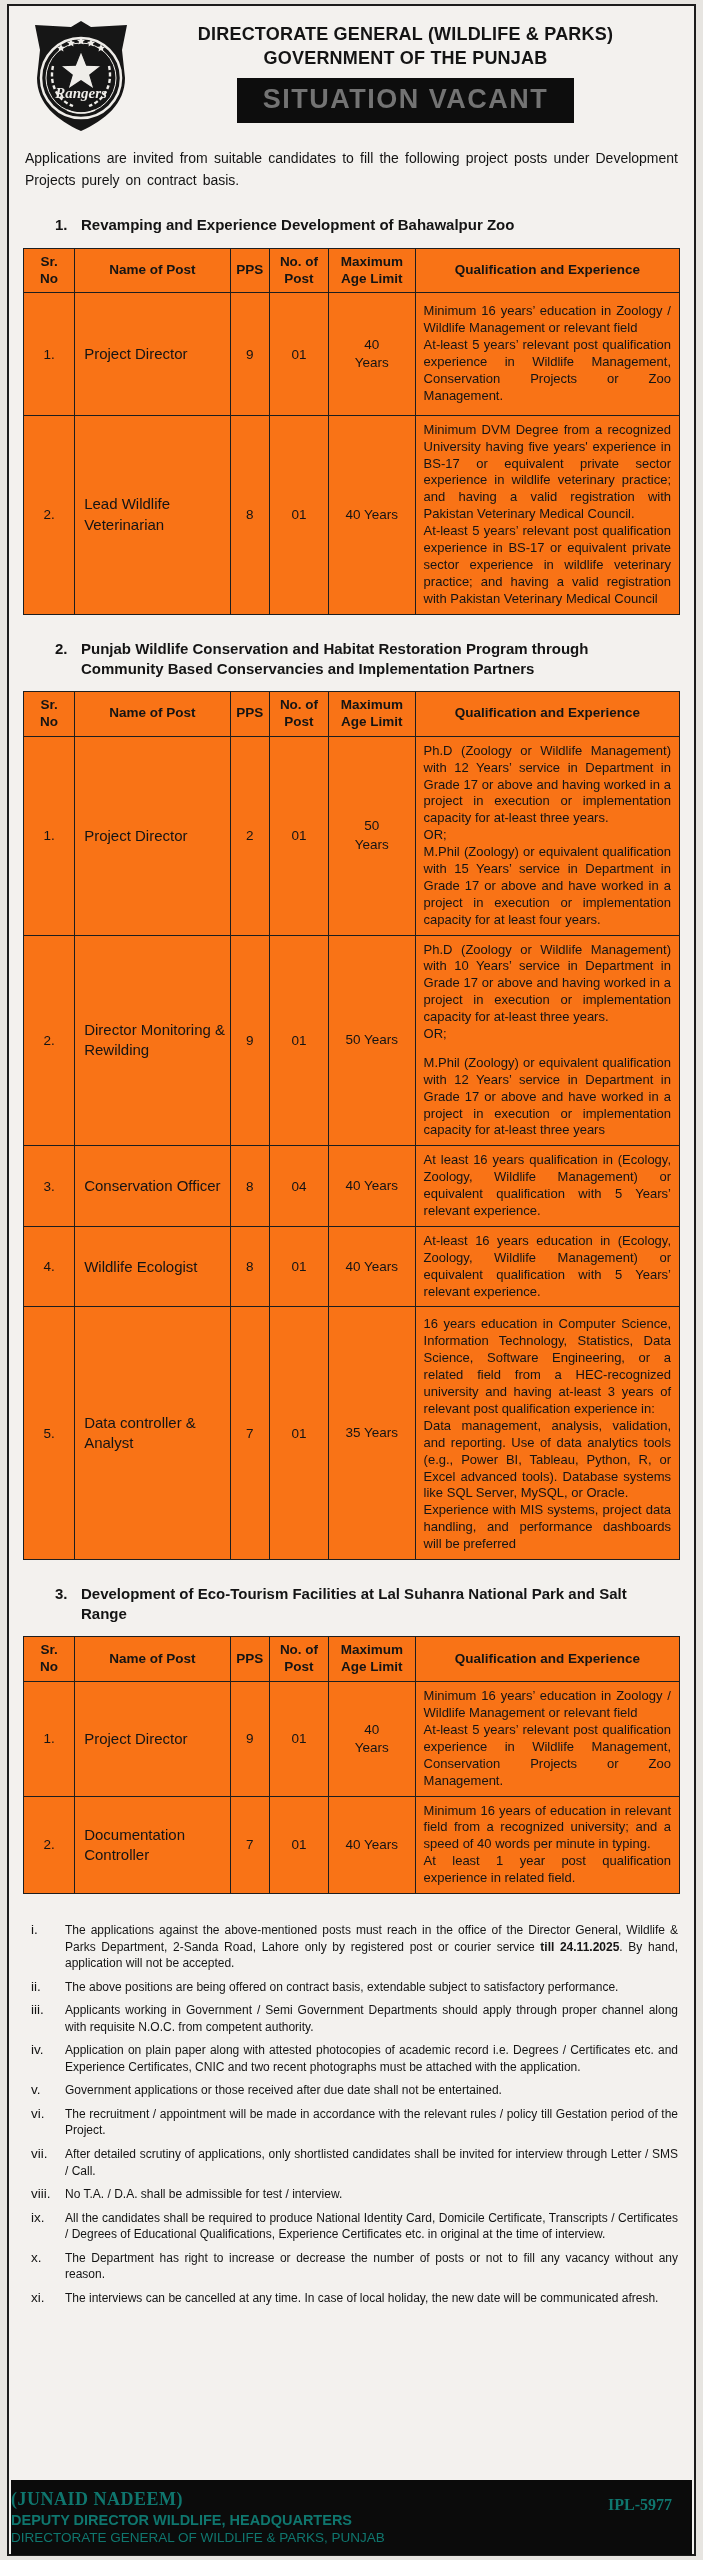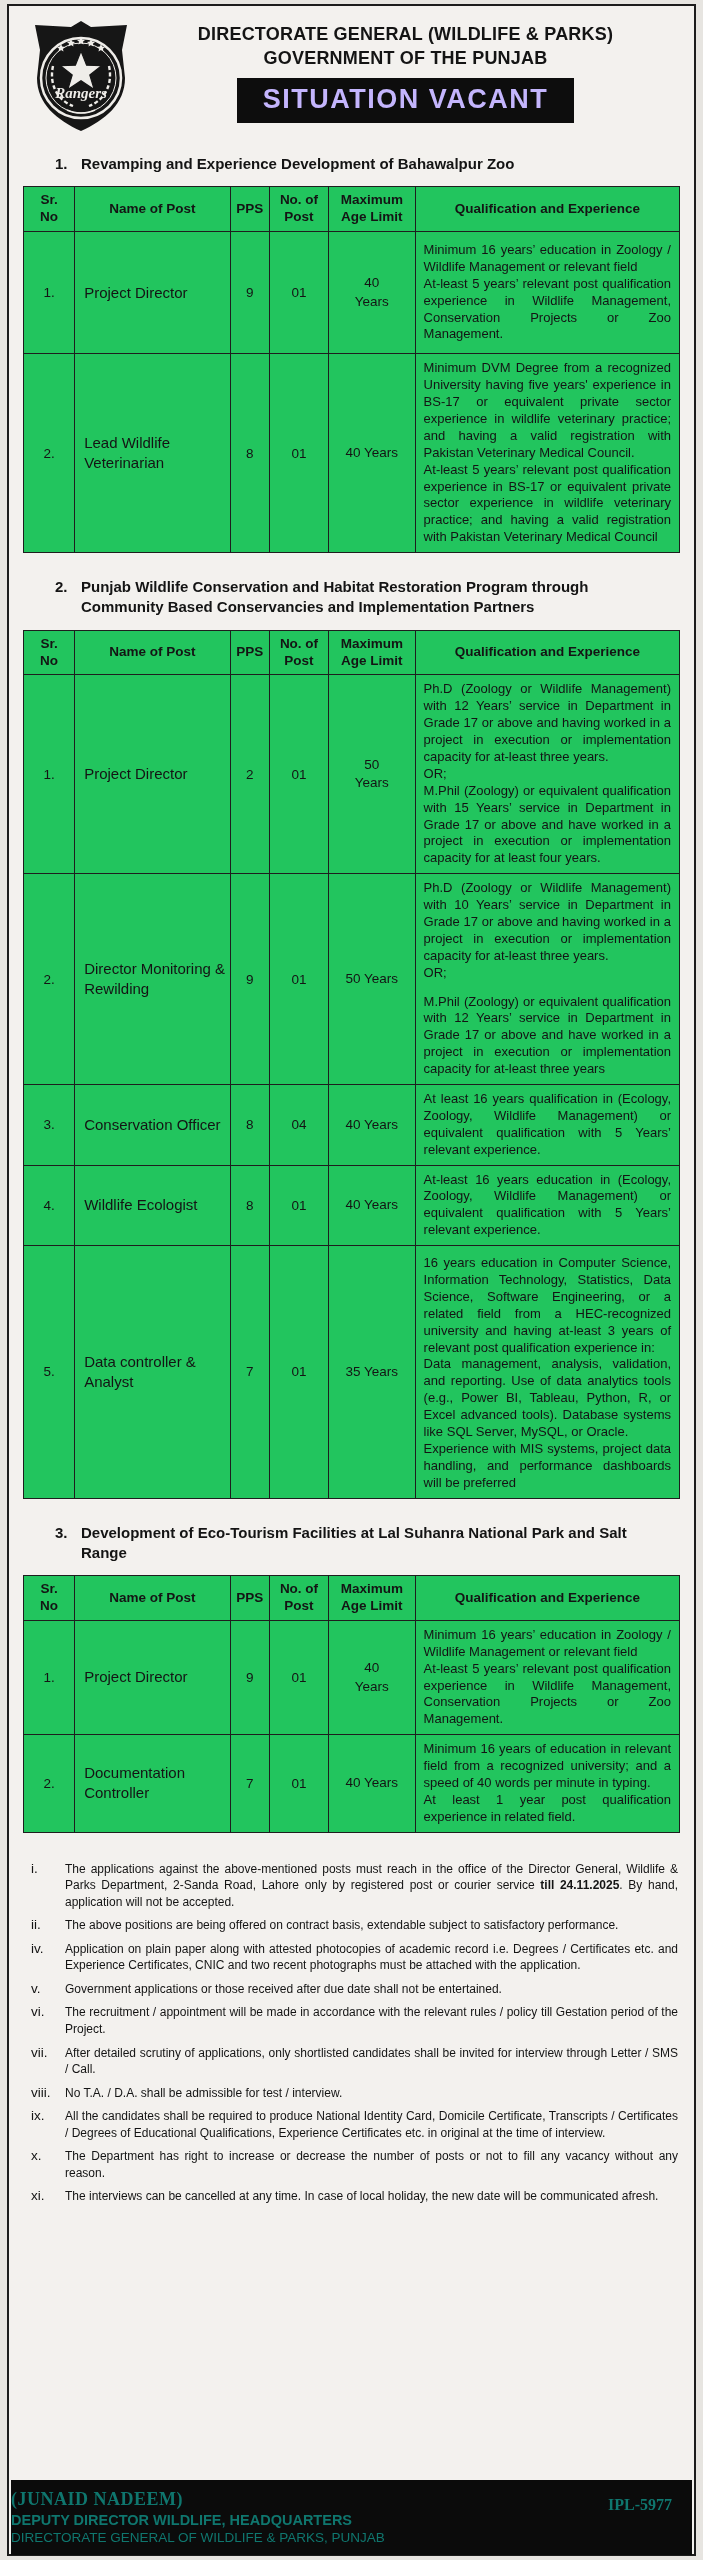--- a/index.html
+++ b/index.html
@@ -14,32 +14,32 @@
     border:2px solid #1c1c1c;background:#f3f1ee;
     padding:12px 14px 0 14px;box-sizing:border-box;
     display:flex;flex-direction:column;
   }
   
   .header{display:flex;align-items:flex-start;margin-bottom:10px;}
   .logo{width:100px;height:116px;flex:none;margin-left:8px;}
   .head-text{flex:1;text-align:center;padding-top:4px;}
   .dept{font-size:18px;font-weight:bold;letter-spacing:.2px;line-height:1.35;}
   .banner{
-    display:inline-block;background:#0d0d0d;color:#c4b5fd;
+    display:inline-block;background:#0d0d0d;color:#737373;
     font-size:27px;font-weight:bold;letter-spacing:1.5px;
     padding:6px 26px 8px 26px;margin-top:7px;
   }
   
   .intro{font-size:14px;line-height:1.55;text-align:justify;margin:4px 2px 14px 2px;word-spacing:2px;}
   
   .sec-head{display:flex;font-weight:bold;font-size:15px;line-height:1.35;margin:10px 30px 8px 32px;}
   .sec-num{width:26px;flex:none;}
   .sec-title{flex:1;}
   
-  table.posts{width:100%;border-collapse:collapse;margin:4px 0 14px 0;background:#22c55e;}
+  table.posts{width:100%;border-collapse:collapse;margin:4px 0 14px 0;background:#f97316;}
   table.posts th,table.posts td{border:1.6px solid #1e1e1e;vertical-align:middle;}
   table.posts th{
     font-size:13.5px;font-weight:bold;text-align:center;
     padding:5px 2px;white-space:pre-line;line-height:1.25;
   }
   td.c{text-align:center;font-size:13.5px;padding:4px;}
   td.age{white-space:pre-line;line-height:1.35;}
   td.post{font-size:15px;padding:6px 4px 6px 9px;line-height:1.35;}
   td.qual{font-size:13px;padding:6px 8px;line-height:1.3;vertical-align:top;}
   td.qual div{text-align:justify;}
@@ -88,20 +88,21 @@
       <text x="50" y="80" text-anchor="middle" font-family="Liberation Serif, serif" font-style="italic" font-size="15" font-weight="bold" fill="#efede9">Rangers</text>
       <path d="M36 92 C44 96 56 96 64 92" fill="none" stroke="#efede9" stroke-width="1.5"></path>
     </svg>
     <div class="head-text">
       <div class="dept">DIRECTORATE GENERAL (WILDLIFE &amp; PARKS)</div>
       <div class="dept">GOVERNMENT OF THE PUNJAB</div>
       <div class="banner">SITUATION VACANT</div>
     </div>
   </div>
 
+  <div class="intro">Applications are invited from suitable candidates to fill the following project posts under Development Projects purely on contract basis.</div>
 
   <div class="sec-head">
     <span class="sec-num">1.</span>
     <span class="sec-title">Revamping and Experience Development of Bahawalpur Zoo</span>
   </div>
   <table class="posts">
     <colgroup>
         <col style="width:7.8%">
         <col style="width:23.7%">
         <col style="width:6%">
@@ -292,20 +293,24 @@
   <div class="notes">
     <div class="note">
       <span class="note-num">i.</span>
       <span class="note-text"><span>The applications against the above-mentioned posts must reach in the office of the Director General, Wildlife &amp; Parks Department, 2-Sanda Road, Lahore only by registered post or courier service </span><b>till 24.11.2025</b><span>. By hand, application will not be accepted.</span></span>
     </div>
     <div class="note" style="">
       <span class="note-num">ii.</span>
       <span class="note-text">The above positions are being offered on contract basis, extendable subject to satisfactory performance.</span>
     </div>
     <div class="note">
+      <span class="note-num">iii.</span>
+      <span class="note-text">Applicants working in Government / Semi Government Departments should apply through proper channel along with requisite N.O.C. from competent authority.</span>
+    </div>
+    <div class="note">
       <span class="note-num">iv.</span>
       <span class="note-text">Application on plain paper along with attested photocopies of academic record i.e. Degrees / Certificates etc. and Experience Certificates, CNIC and two recent photographs must be attached with the application.</span>
     </div>
     <div class="note">
       <span class="note-num">v.</span>
       <span class="note-text">Government applications or those received after due date shall not be entertained.</span>
     </div>
     <div class="note">
       <span class="note-num">vi.</span>
       <span class="note-text">The recruitment / appointment will be made in accordance with the relevant rules / policy till Gestation period of the Project.</span>

